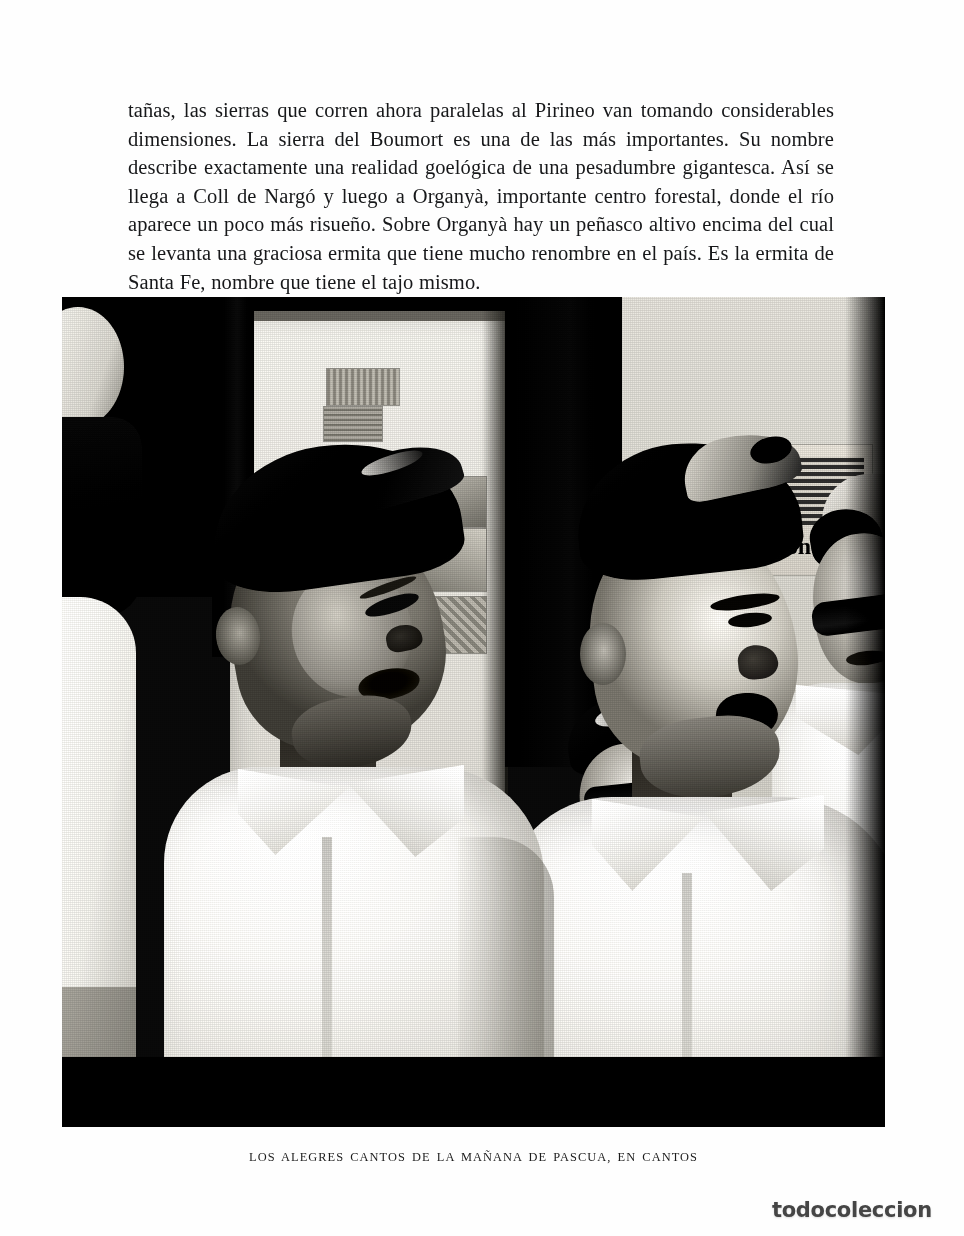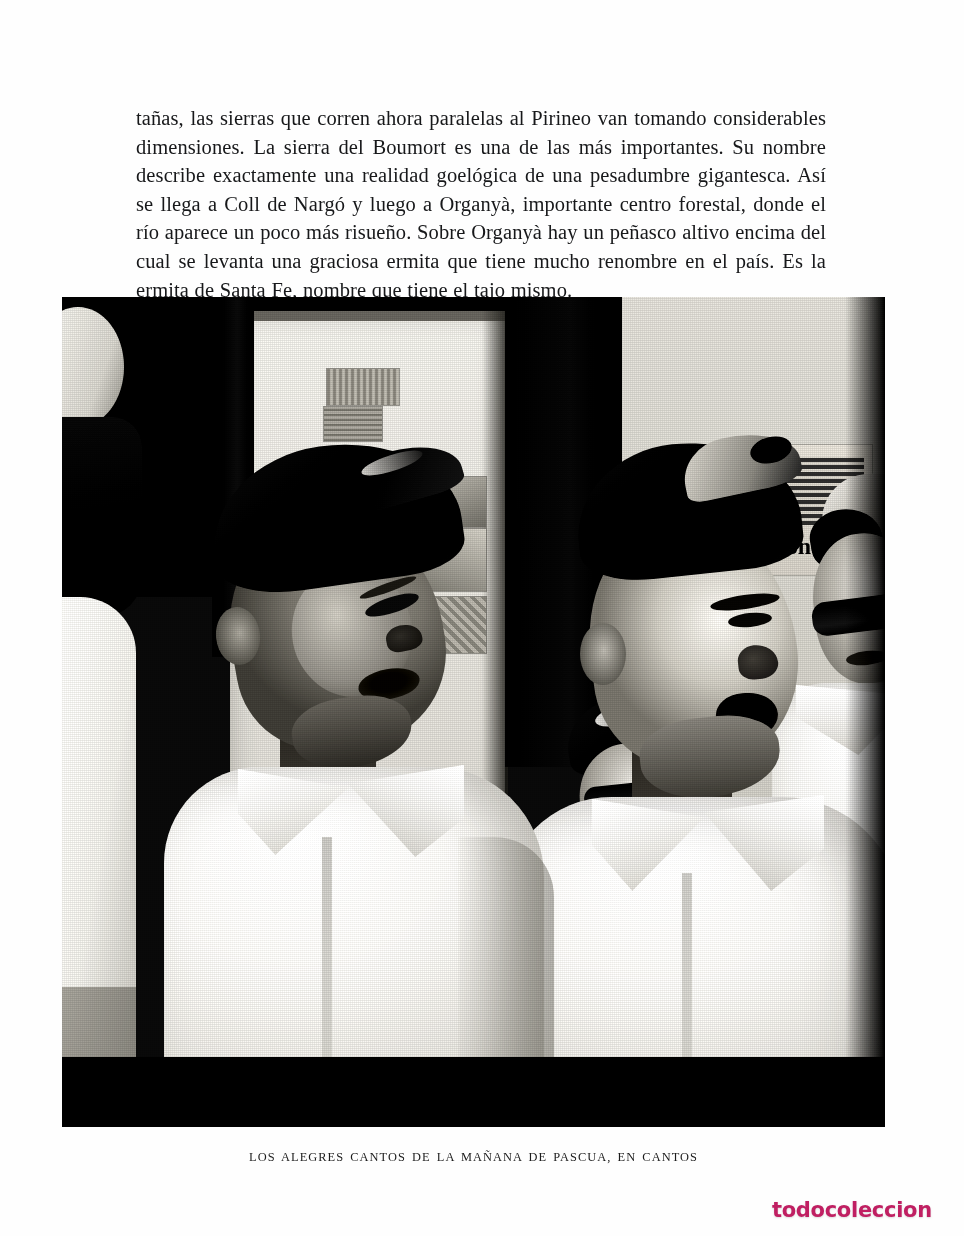--- a/index.html
+++ b/index.html
@@ -32,21 +32,21 @@
     width: 722px;
     font-family: "Liberation Serif", serif;
     font-size: 20.5px;
     line-height: 28.6px;
     color: #17181a;
     text-align: justify;
     text-justify: inter-word;
     letter-spacing: 0.1px;
     word-spacing: 0.4px;
   }
-  .bodytext p { margin: 16px; }
+  .bodytext p { margin: 8px; }
 
   
   .photo-frame {
     position: absolute;
     left: 62px;
     top: 297px;
     width: 823px;
     height: 830px;
     overflow: hidden;
     background: #0a0a0a;
@@ -499,21 +499,21 @@
 
   
   .watermark {
     position: absolute;
     left: 772px;
     top: 1198px;
     font-family: "DejaVu Sans", sans-serif;
     font-weight: 700;
     font-size: 21px;
     letter-spacing: -0.3px;
-    color: #be185d;
+    color: #404040;
     text-shadow:
       0 0 1px rgba(235,235,235,.9),
       0 1px 2px rgba(205,205,205,.75);
     opacity: .97;
   }
 </style>
 </head>
 <body>
 
 <div class="page">

